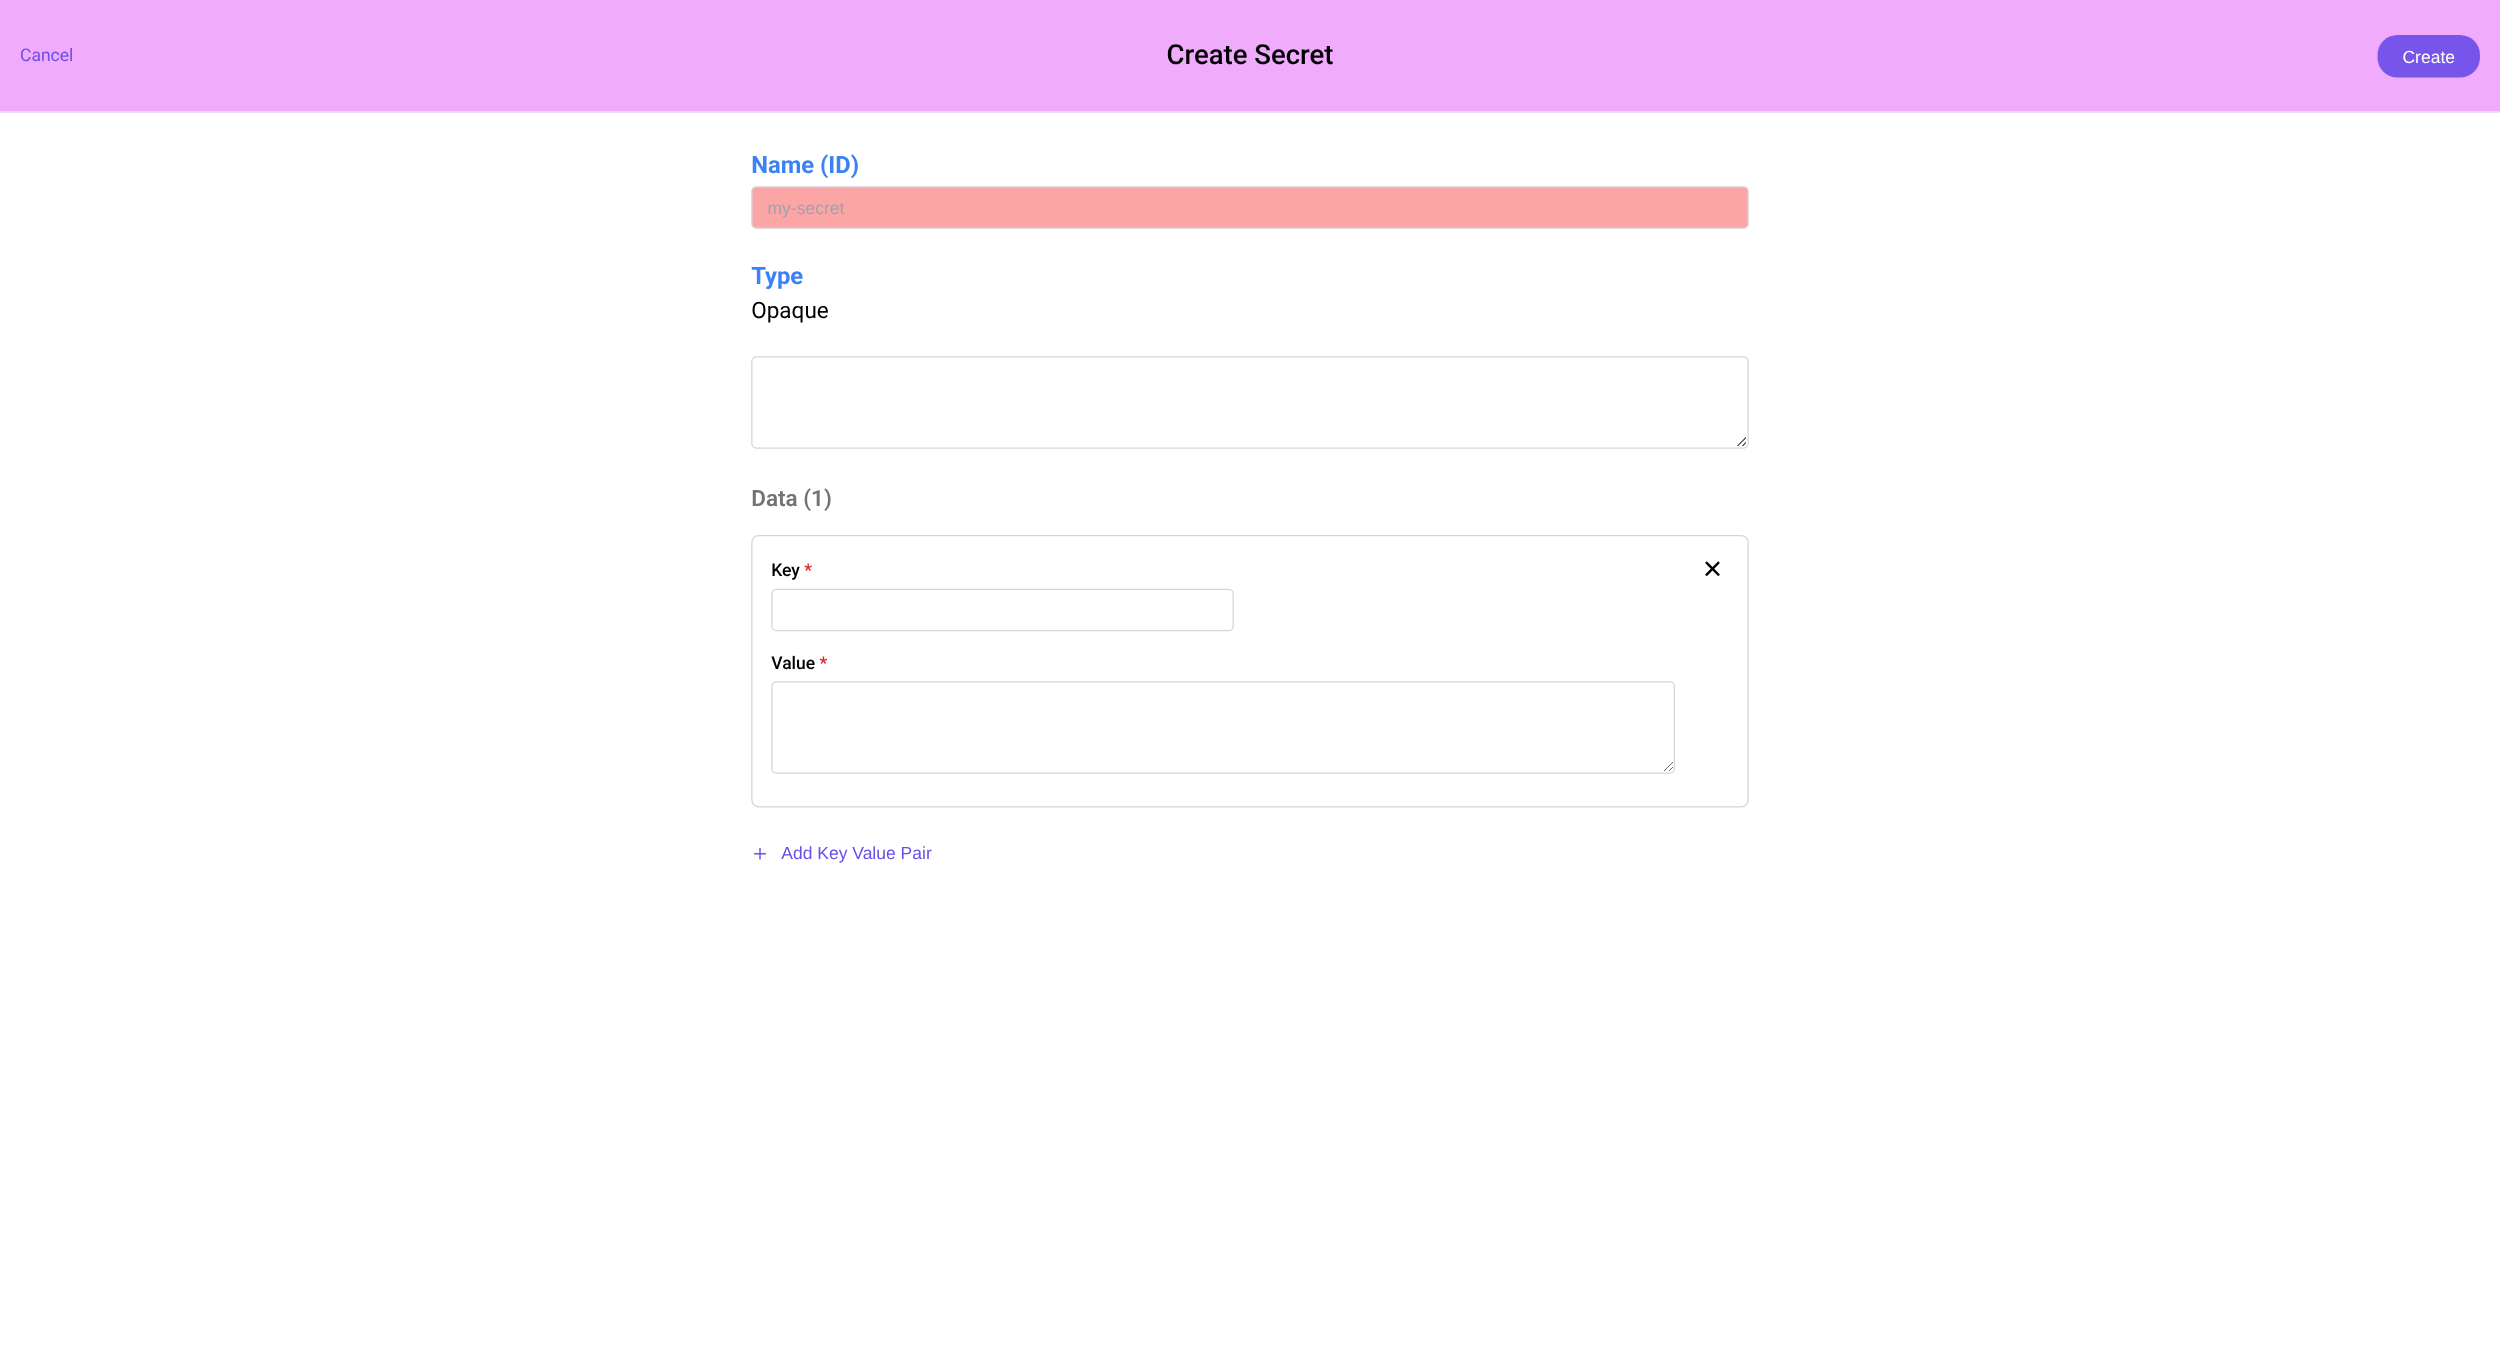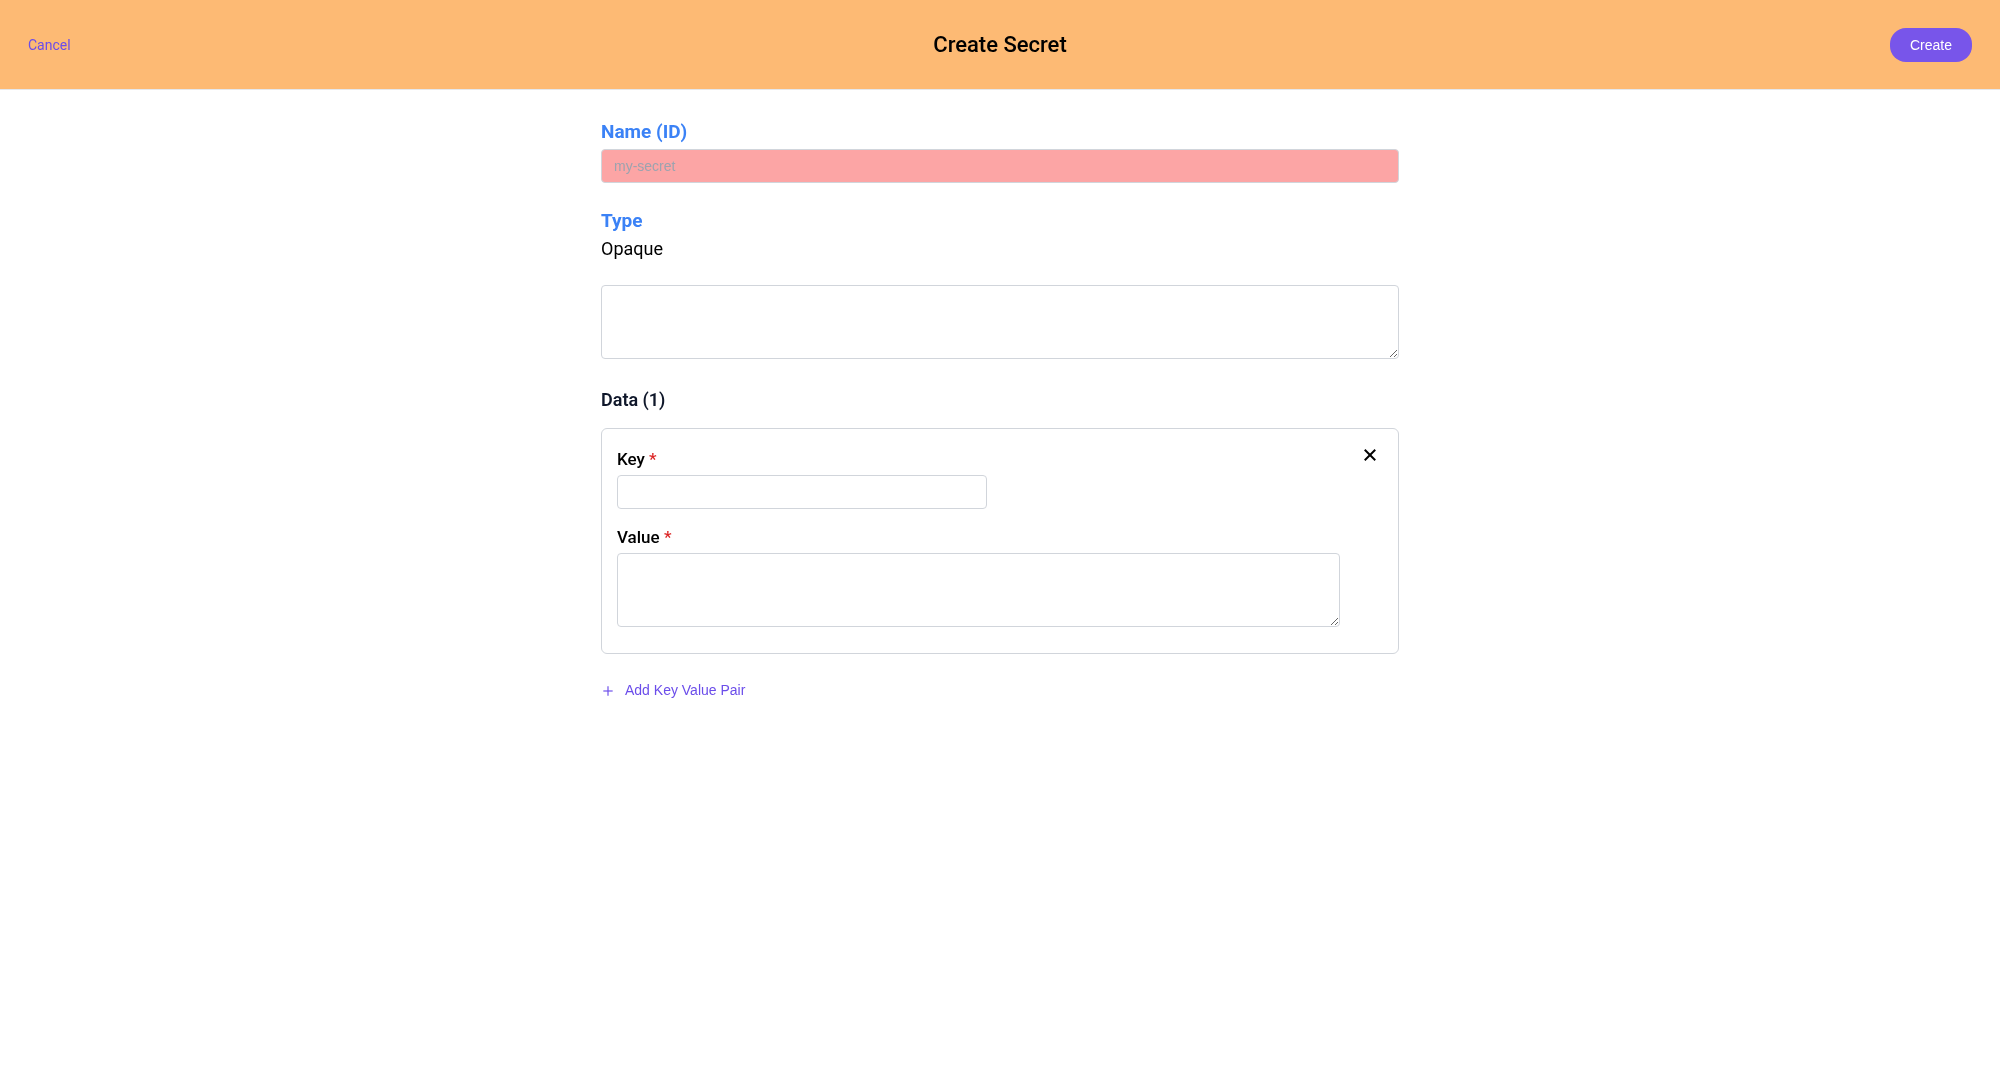--- a/index.html
+++ b/index.html
@@ -11,22 +11,22 @@
     body {
       font-family: -apple-system, BlinkMacSystemFont, "Segoe UI", Roboto, Helvetica, Arial, sans-serif;
       background: #ffffff;
       color: #1a1a1a;
     }
     
     .header {
       display: flex;
       align-items: center;
       justify-content: space-between;
-      padding: 18px 28px;
-      background: #fdba74;
+      padding: 18px 16px;
+      background: #f0abfc;
       border-bottom: 1px solid #e5e7eb;
       height: 90px;
     }
     
     .cancel-link {
       color: #6b4dea;
       font-size: 14px;
       cursor: pointer;
       text-decoration: none;
     }
@@ -98,21 +98,21 @@
     
     .type-value {
       font-size: 18px;
       color: #000000;
       margin-top: 2px;
     }
     
     .section-title {
       font-size: 18px;
       font-weight: 600;
-      color: #0f172a;
+      color: #737373;
       margin-bottom: 18px;
       margin-top: 16px;
     }
     
     .data-card {
       border: 1px solid #d1d5db;
       border-radius: 6px;
       padding: 20px 28px 22px 15px;
       position: relative;
       margin-bottom: 20px;
@@ -140,21 +140,21 @@
     .card-group {
       margin-bottom: 18px;
     }
     
     .card-group:last-child {
       margin-bottom: 0;
     }
     
     .card-label {
       display: block;
-      font-size: 17px;
+      font-size: 14px;
       font-weight: 500;
       color: #000;
       margin-bottom: 6px;
     }
     
     .required-star {
       color: #dc2626;
     }
     
     .key-input {

